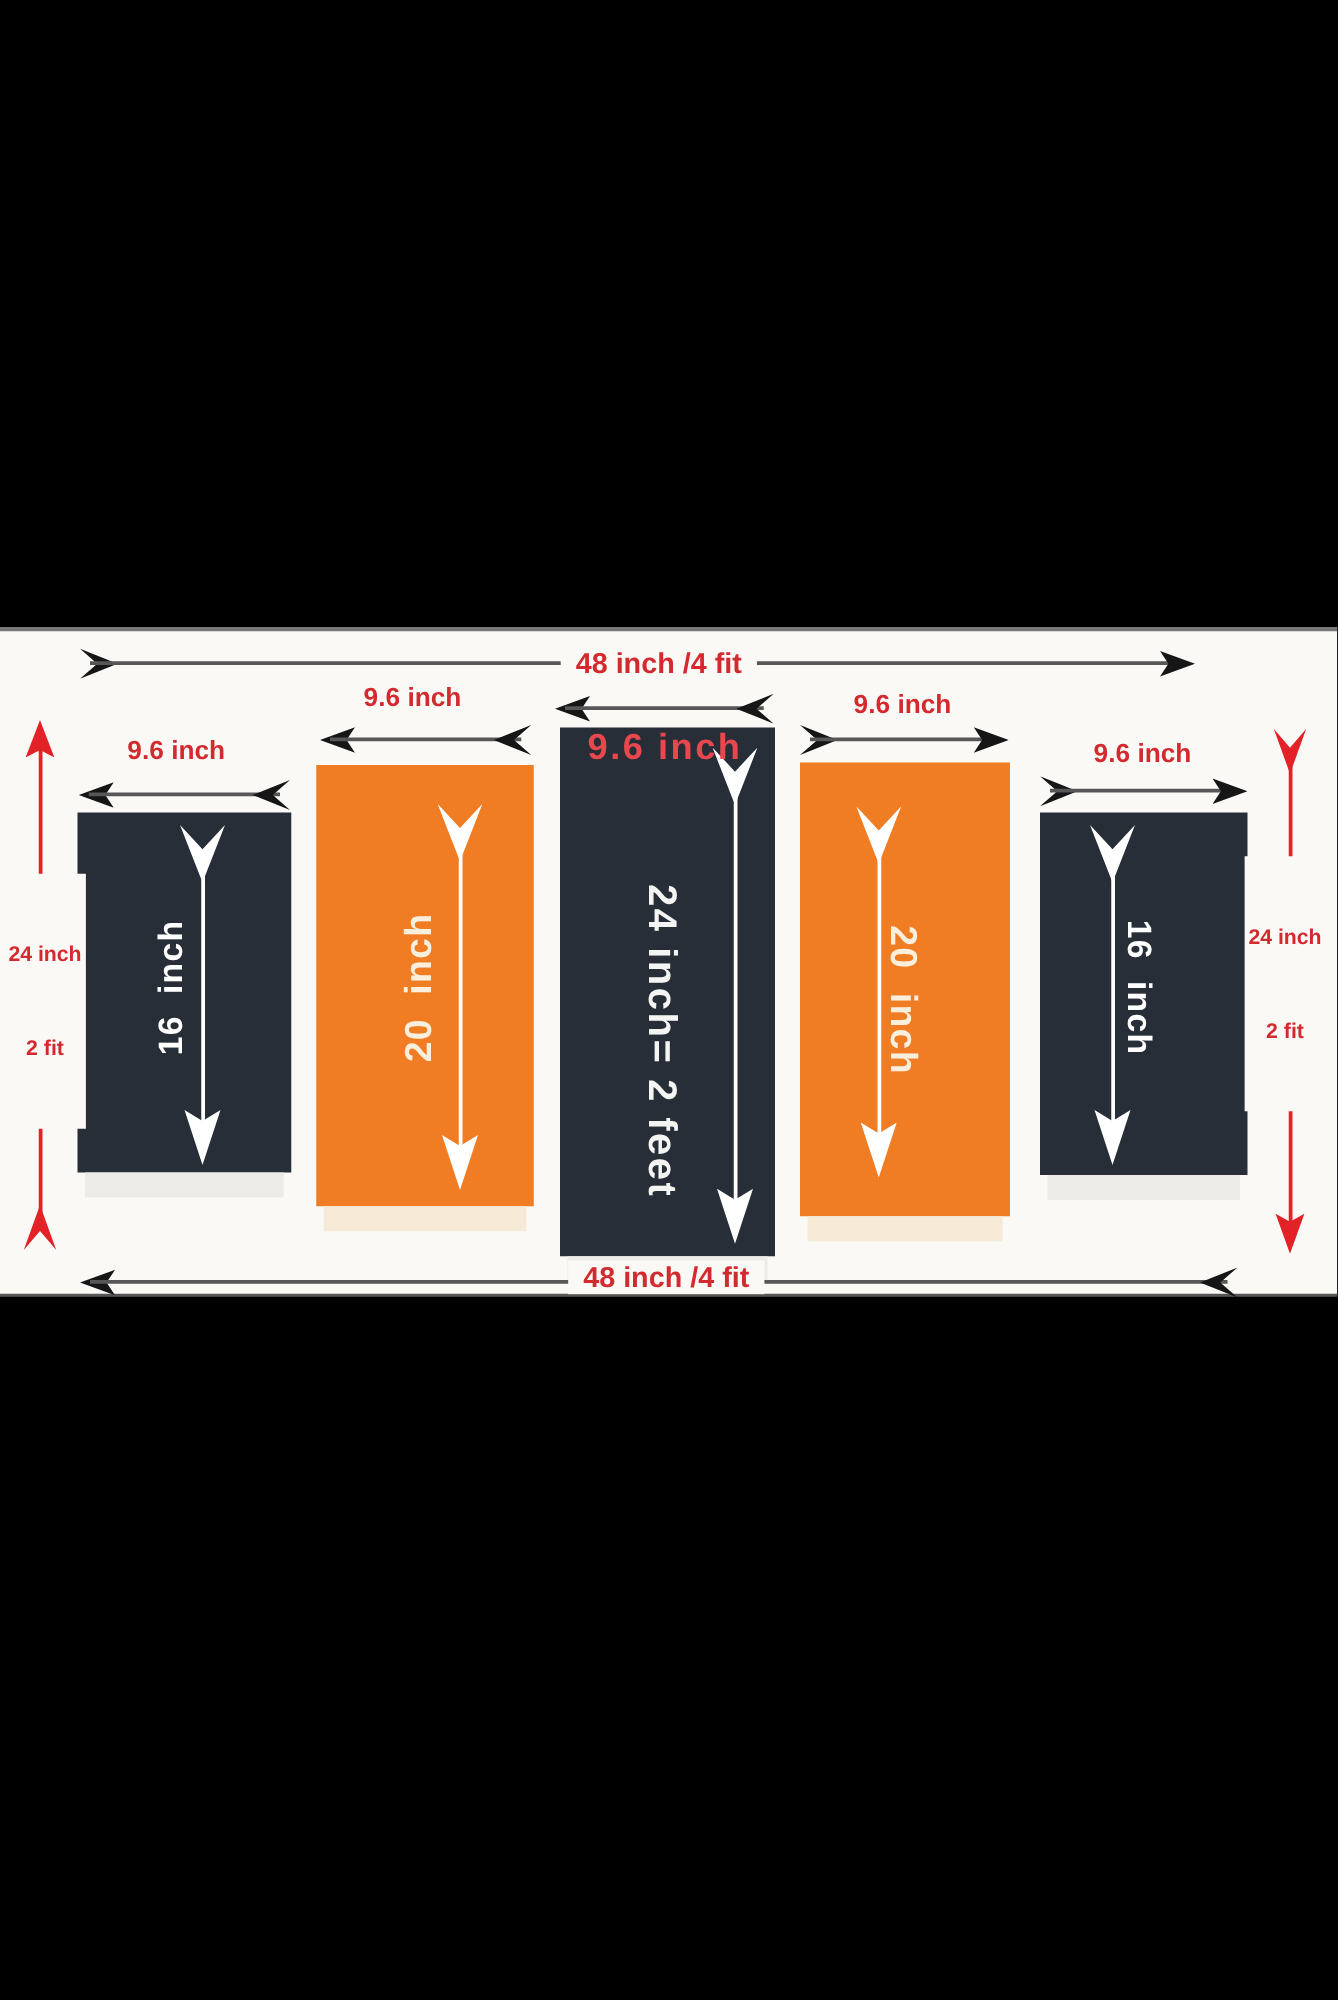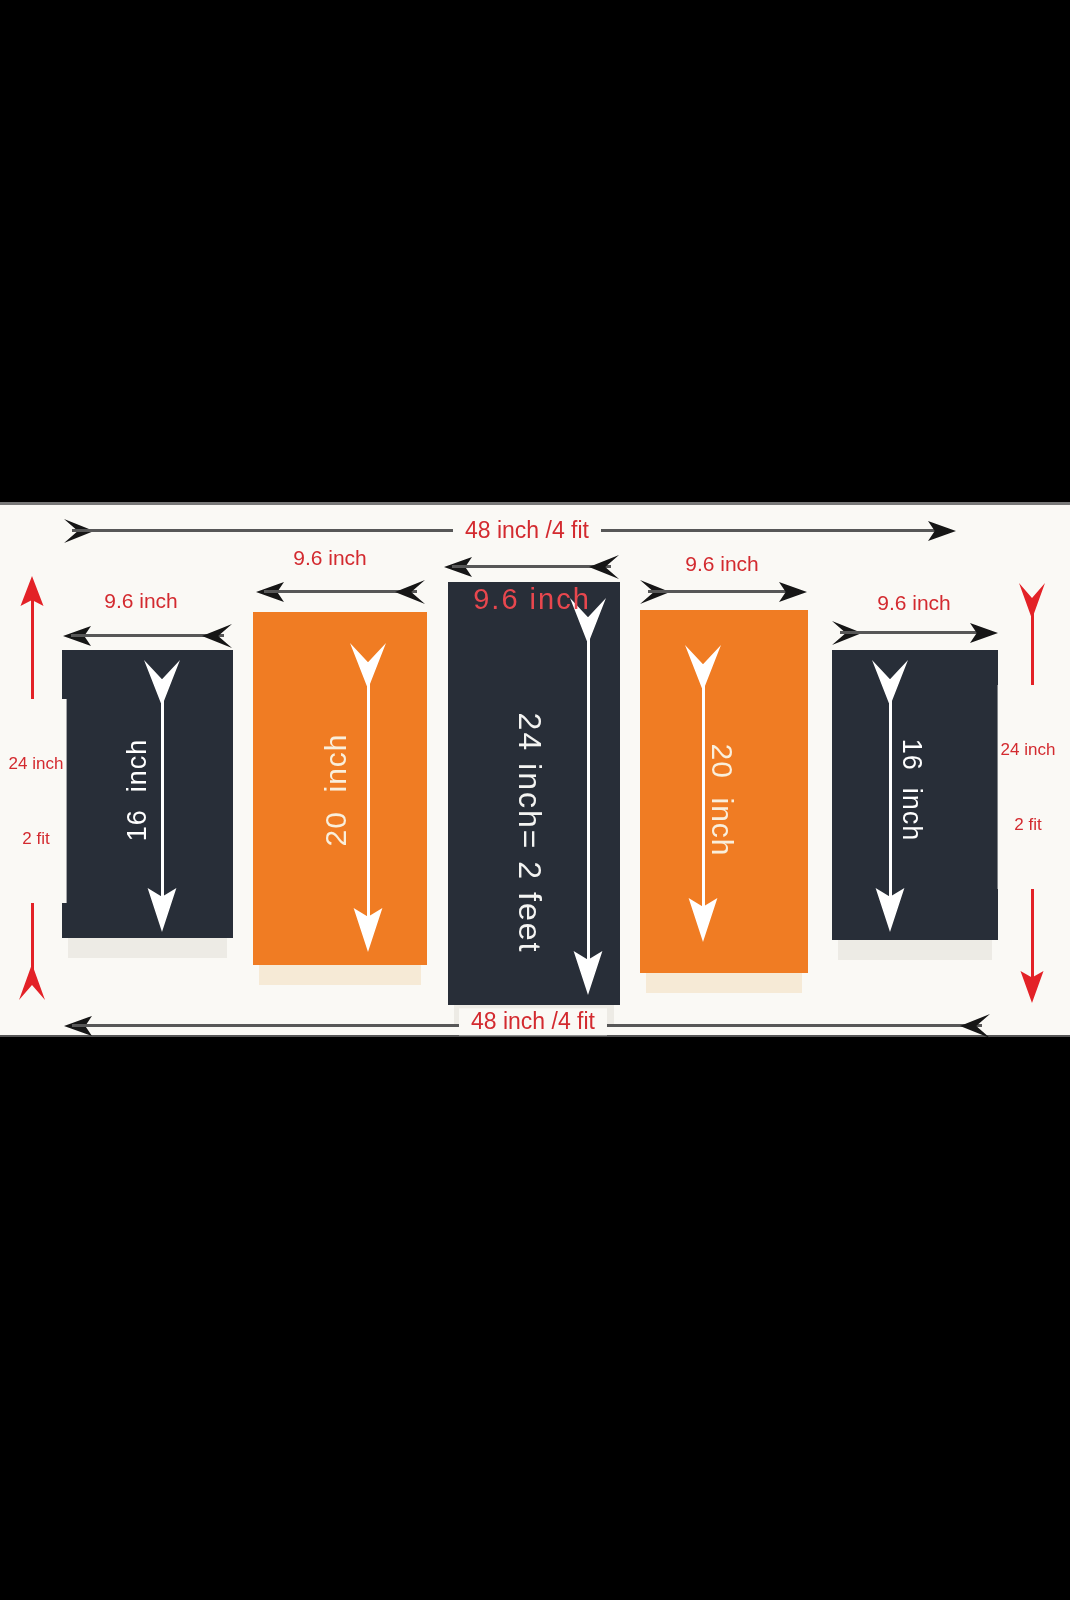--- a/index.html
+++ b/index.html
@@ -1,18 +1,18 @@
 <!DOCTYPE html>
 <html><head>
 <meta charset="utf-8">
 <style>
   html,body { margin:0; padding:0; background:#000; }
   .wrap {
     position:relative; width:1070px; height:1456px; overflow:hidden;
-    background:#000; font-family:"Liberation Sans", sans-serif; font-weight:normal;
+    background:#000; font-family:"Liberation Sans", sans-serif; font-weight:bold;
   }
   .canvas {
     position:absolute; left:0; top:502px; width:1070px; height:530px;
     background:#faf9f5; border-top:3px solid #787878; border-bottom:2px solid #565656;
     z-index:1;
   }
   
   .panel { position:absolute; z-index:2; }
   .panel.dark   { background:#282e38; }
   .panel.orange { background:#f07c23; }

